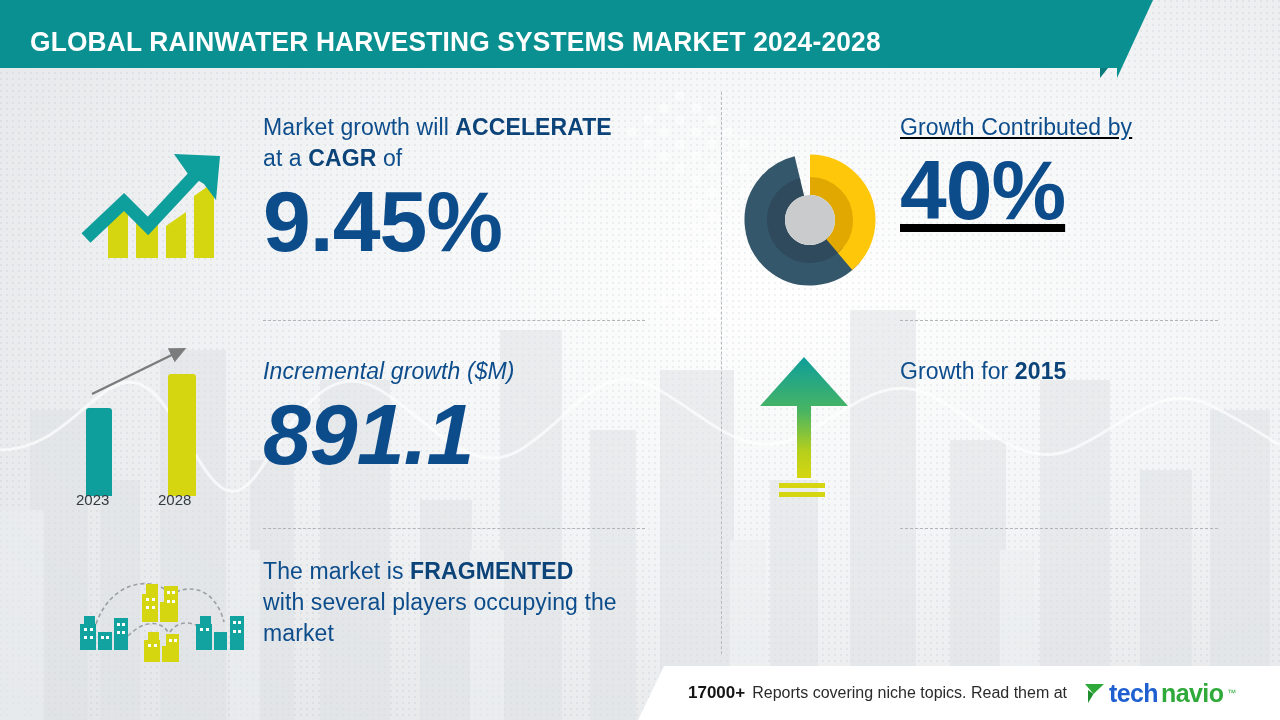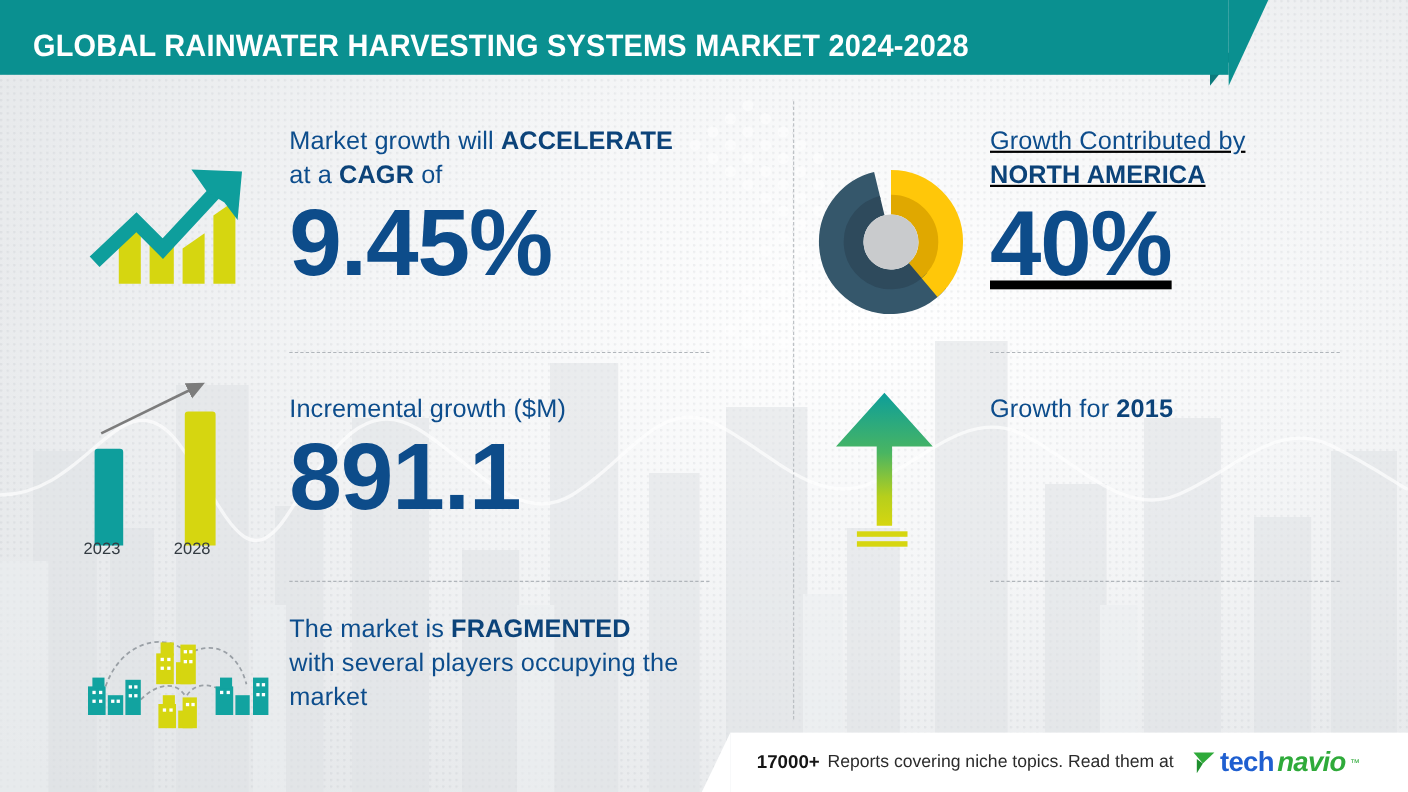--- a/index.html
+++ b/index.html
@@ -203,21 +203,21 @@
     gap: 3px;
     margin-left: 10px;
   }
   .logo-word {
     font-size: 25px;
     font-weight: 700;
     letter-spacing: -.6px;
     line-height: 25px;
   }
   .logo-tech { color: #1f5fd0; }
-  .logo-navio { color: #2faa3a; font-style: italic; }
+  .logo-navio { color: #2faa3a; }
   .logo-tm {
     font-size: 9px;
     color: #2faa3a;
     vertical-align: super;
     margin-left: 1px;
   }
 </style>
 </head>
 <body>
 
@@ -353,21 +353,21 @@
             </marker>
           </defs>
           <line x1="32" y1="58" x2="122" y2="14" stroke="#7c7c7c" stroke-width="2.4" marker-end="url(#arrHead)"></line>
           <rect x="26" y="72" width="26" height="94" rx="3" fill="#0e9e9c"></rect>
           <rect x="108" y="38" width="28" height="128" rx="3" fill="#d6d610"></rect>
         </svg>
         <div class="yearlabels" style="left:16px; top:155px;">2023</div>
         <div class="yearlabels" style="left:98px; top:155px;">2028</div>
       </div>
 
-      <div class="block" style="left:263px; top:278px; width:400px;">
+      <div class="block" style="left:263px; top:278px; width:400px;font-style:italic;">
         <div class="label">Incremental growth ($M)</div>
         <div class="bignum">891.1</div>
       </div>
 
       <div class="icon-box" style="left:72px; top:480px; width:175px; height:105px;">
         <svg viewBox="0 0 175 105" width="175" height="105">
           <g stroke="#9aa0a6" stroke-width="1.6" fill="none" stroke-dasharray="4 3">
             <path d="M24,66 C38,26 74,18 94,32"></path>
             <path d="M104,34 C128,24 146,40 152,64"></path>
             <path d="M56,78 C72,62 88,62 96,74"></path>
@@ -446,21 +446,20 @@
           <circle cx="70" cy="70" r="34" fill="none" stroke="#2e4a5c" stroke-width="18" stroke-dasharray="128.2 85.4" transform="rotate(40 70 70)"></circle>
           <circle cx="70" cy="70" r="34" fill="none" stroke="#e0a800" stroke-width="18" stroke-dasharray="82.8 130.8" transform="rotate(-90 70 70)"></circle>
 
           <circle cx="70" cy="70" r="25" fill="#c9cbcd"></circle>
         </svg>
       </div>
 
       <div class="block" style="left:178px; top:34px; width:360px;text-decoration:underline;">
         <div class="label">
           <span>Growth Contributed by</span><br>
-          <b>NORTH AMERICA</b>
         </div>
         <div class="bignum r">40%</div>
       </div>
 
       <div class="icon-box" style="left:30px; top:272px; width:120px; height:150px;">
         <svg viewBox="0 0 120 150" width="120" height="150">
           <defs>
             <linearGradient id="arrGrad" x1="0" y1="0" x2="0" y2="1">
               <stop offset="0%" stop-color="#0d9e9a"></stop>
               <stop offset="45%" stop-color="#49b562"></stop>

